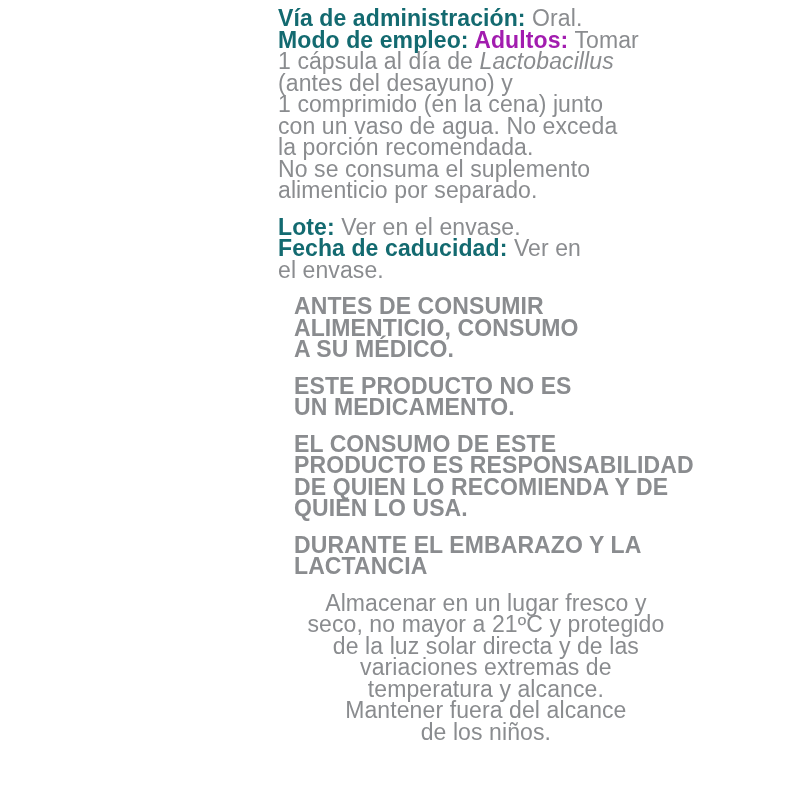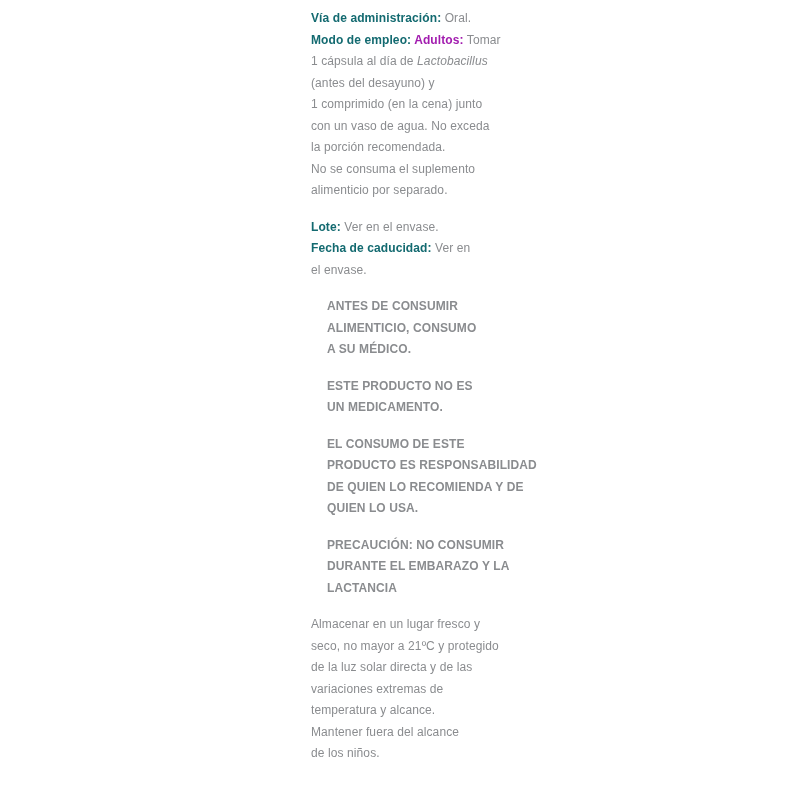--- a/index.html
+++ b/index.html
@@ -9,32 +9,33 @@
   }
   body {
     width: 800px;
     height: 800px;
     position: relative;
     font-family: "Liberation Sans", "DejaVu Sans", sans-serif;
     overflow: hidden;
   }
   .label-text {
     position: absolute;
-    left: 311px;
+    left: 278px;
     top: 8px;
-    font-size: 12px;
+    font-size: 23px;
     line-height: 21.5px;
     color: #8a8c8f;
     letter-spacing: 0.1px;
   }
   .section {
     margin: 0 0 15px 0;
   }
   .section:last-child {
     margin-bottom: 16px;
+    text-align: center;
   }
   .line {
     white-space: nowrap;
   }
   .teal-bold {
     color: #136a70;
     font-weight: bold;
   }
   .gray-bold {
     color: #a21caf;
@@ -84,21 +85,20 @@
   </div>
 
   <div class="section warning">
     <div class="line">EL CONSUMO DE ESTE</div>
     <div class="line">PRODUCTO ES RESPONSABILIDAD</div>
     <div class="line">DE QUIEN LO RECOMIENDA Y DE</div>
     <div class="line">QUIEN LO USA.</div>
   </div>
 
   <div class="section warning">
-    <div class="line">PRECAUCIÓN: NO CONSUMIR</div>
     <div class="line">DURANTE EL EMBARAZO Y LA</div>
     <div class="line">LACTANCIA</div>
   </div>
 
   <div class="section">
     <div class="line">Almacenar en un lugar fresco y</div>
     <div class="line">seco, no mayor a 21ºC y protegido</div>
     <div class="line">de la luz solar directa y de las</div>
     <div class="line">variaciones extremas de</div>
     <div class="line">temperatura y alcance.</div>

